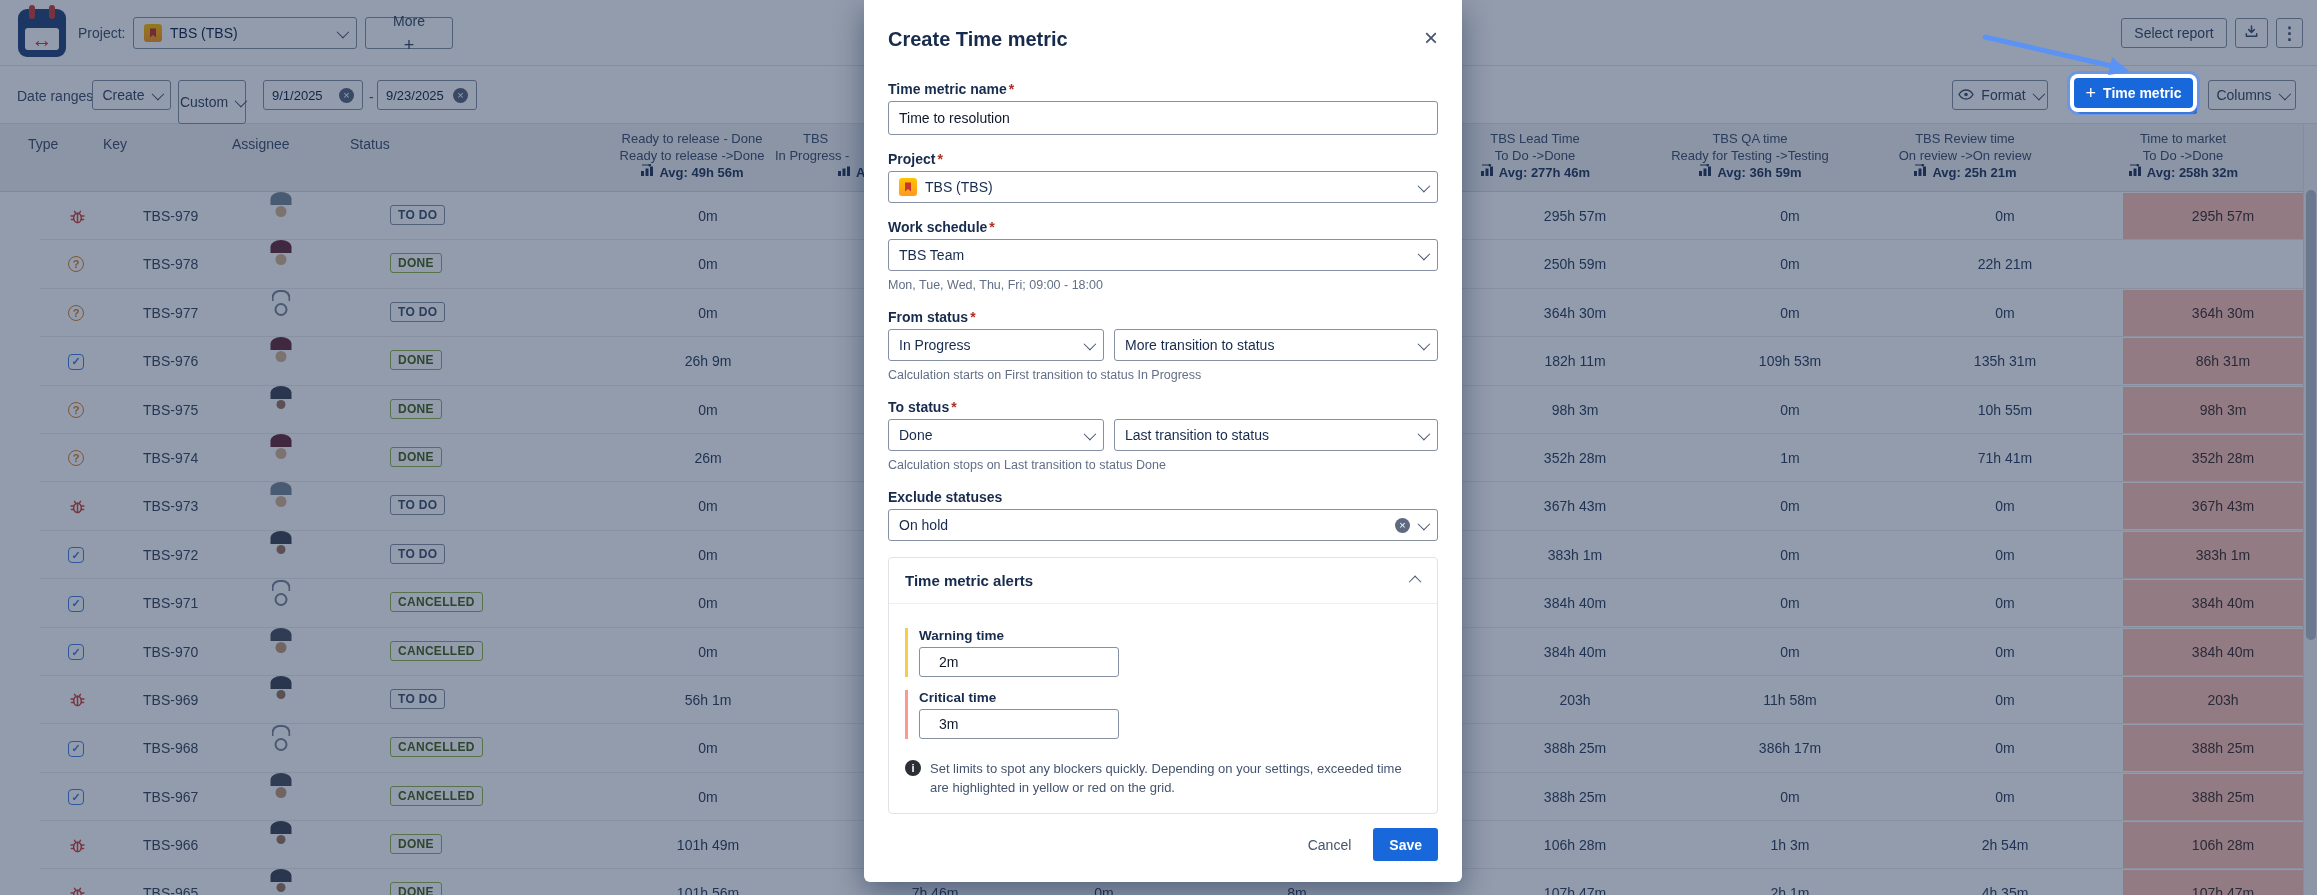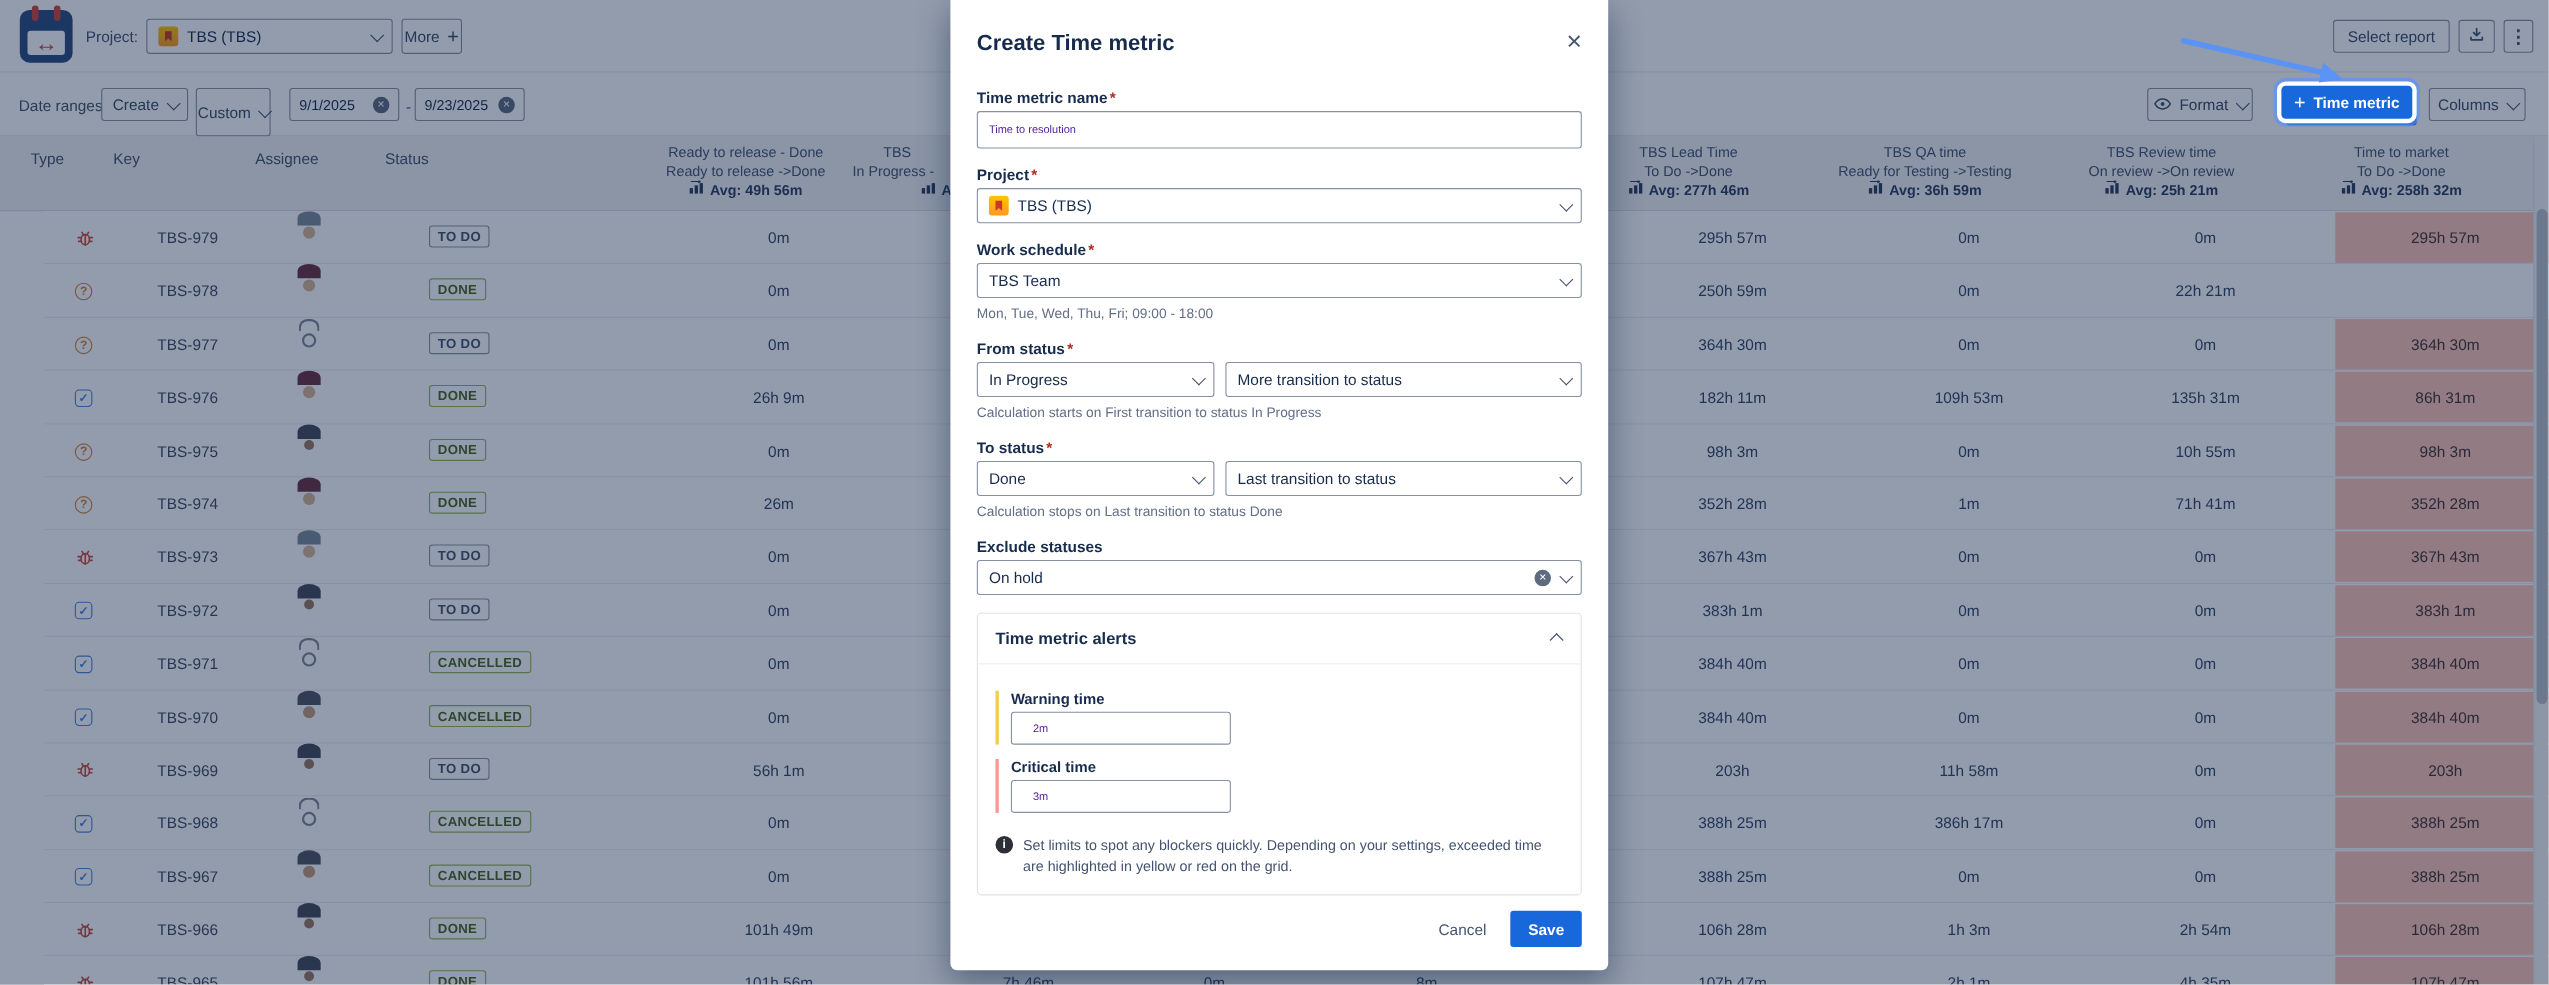--- a/index.html
+++ b/index.html
@@ -86,21 +86,21 @@
   .anno { position:absolute; inset:0; z-index:70; pointer-events:none; }
 
   
   .modal { position:absolute; left:864px; top:0; width:598px; height:882px; background:#fff; border-radius:0 0 6px 6px; box-shadow:0 10px 30px rgba(9,30,66,.45); z-index:100; padding:28px 24px 0; overflow:hidden; }
   .m-head { display:flex; justify-content:space-between; align-items:flex-start; margin-bottom:30px; }
   .m-title { font-size:20px; font-weight:bold; color:#172b4d; }
   .m-close { font-size:24px; line-height:20px; color:#44546f; cursor:default; }
   .fg { margin-bottom:16px; }
   .fg label { display:block; font-size:14px; font-weight:600; color:#172b4d; margin-bottom:4px; }
   .req { color:#ae2e24; margin-left:2px; }
-  .tf { height:34px; border:1px solid #8590a2; border-radius:3px; display:flex; align-items:center; padding:0 10px; font-size:10px; color:#4c1d95; background:#fff; }
+  .tf { height:34px; border:1px solid #8590a2; border-radius:3px; display:flex; align-items:center; padding:0 10px; font-size:14px; color:#0f172a; background:#fff; }
   .sel { height:32px; border:1px solid #8590a2; border-radius:3px; display:flex; align-items:center; padding:0 10px; font-size:14px; color:#172b4d; background:#fff; gap:8px; }
   .sel .grow { flex:1; }
   .helper { font-size:12.5px; color:#626f86; margin-top:7px; line-height:15px; }
   .duo { display:flex; gap:10px; }
   .duo .s1 { width:216px; } .duo .s2 { flex:1; }
   .card { border:1px solid #dfe2e7; border-radius:4px; margin-top:12px; }
   .card-head { display:flex; justify-content:space-between; align-items:center; padding:14px 16px; border-bottom:1px solid #eceef1; }
   .card-head .t { font-size:15px; font-weight:600; color:#172b4d; }
   .chev-up { width:9px; height:9px; border-right:1.8px solid #44546f; border-bottom:1.8px solid #44546f; transform:rotate(-135deg) translateY(-2px); }
   .card-body { padding:24px 16px 16px; }
@@ -129,21 +129,21 @@
   <span class="tb-label" style="left:78px; top:25px;">Project:</span>
   <div class="sel-box" style="left:133px; top:17px; width:224px; height:32px;">
     <span class="proj-ico">
       <svg width="12" height="12" viewBox="0 0 16 16">
           <path d="M4 2h8v12l-4-3.2L4 14z" fill="#c9372c"></path>
         </svg>
     </span>
     <span class="grow" style="flex:1">TBS (TBS)</span>
     <span class="chev"></span>
   </div>
-  <div class="btn" style="left:365px; top:17px; width:55px; height:32px;">
+  <div class="btn" style="left:365px; top:17px; width:88px; height:32px;flex-direction:column;">
     <span>More</span>
       <span class="plus">+</span>
   </div>
   <div class="btn" style="left:2121px; top:18px; width:106px; height:30px;">
     <span>Select report</span>
   </div>
   <div class="btn" style="left:2235px; top:18px; width:33px; height:30px;">
     <span>
       <svg width="15" height="15" viewBox="0 0 16 16" fill="none" stroke="#44546f" stroke-width="1.6" stroke-linecap="round" stroke-linejoin="round">
         <path d="M8 2v7m0 0 3-3M8 9 5 6"></path>
@@ -194,21 +194,21 @@
       <span class="chev"></span>
   </div>
 </div>
 
 <div class="thead">
   <span class="th-simple" style="left:28px;">Type</span>
   <span class="th-simple" style="left:103px;">Key</span>
   <span class="th-simple" style="left:232px;">Assignee</span>
   <span class="th-simple" style="left:350px;">Status</span>
 
-  <div class="th-metric" style="left:528px;text-align:center;">
+  <div class="th-metric" style="left:542px;text-align:center;">
     <div class="l1">Ready to release - Done</div>
     <div class="l2">Ready to release -&gt;Done</div>
     <div class="avg">
         <span><svg width="14" height="13" viewBox="0 0 14 13">
             <g fill="#2b3d5f">
               <rect x="1" y="7" width="3" height="5"></rect>
               <rect x="5.5" y="4.5" width="3" height="7.5"></rect>
               <rect x="10" y="2.5" width="3" height="9.5"></rect>
             </g>
             <path d="M2 1h9m0 0L8.8 0M11 1 8.8 2.2" stroke="#2b3d5f" stroke-width="1.1" fill="none"></path>

